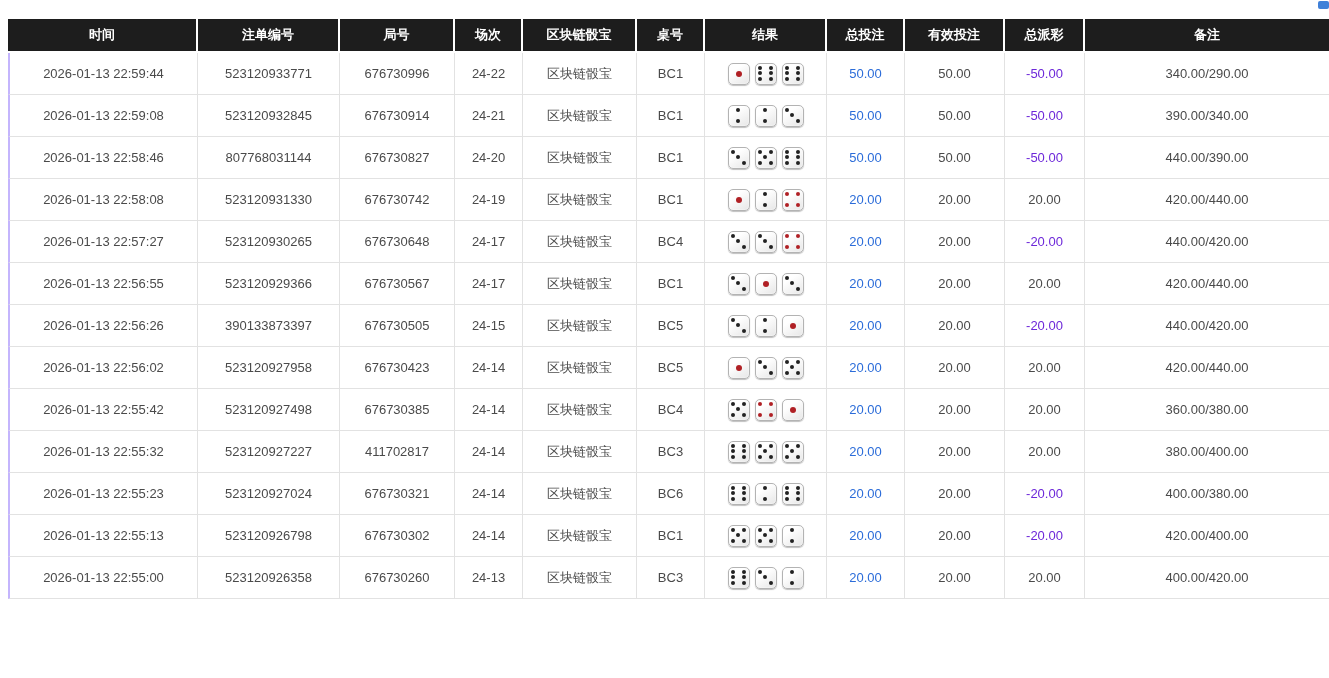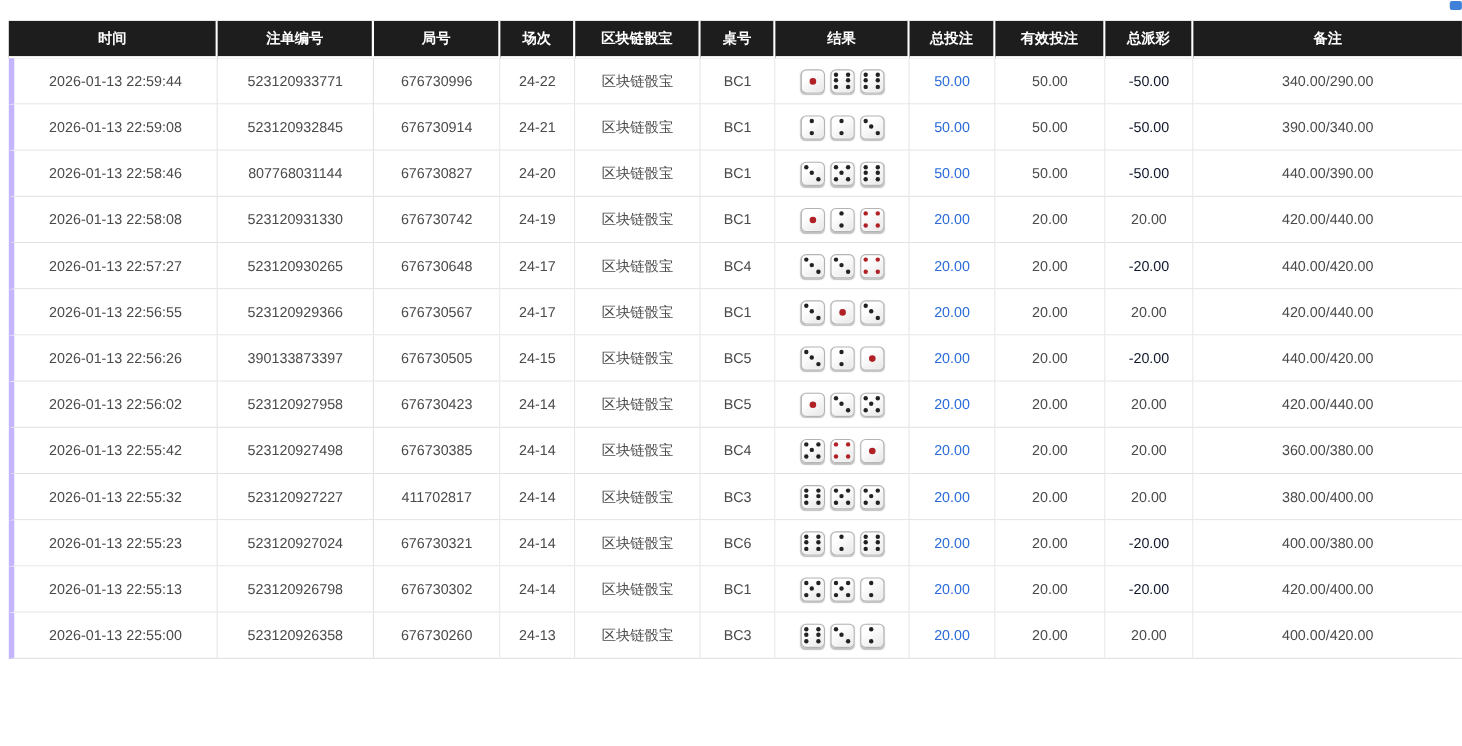--- a/index.html
+++ b/index.html
@@ -24,24 +24,24 @@
     height:34px; text-align:center; vertical-align:middle;
     border-right:2px solid #ffffff; border-bottom:2px solid #ffffff;
     padding:0;
   }
   thead th:last-child { border-right:none; }
   tbody td {
     height:42px; text-align:center; vertical-align:middle;
     border-right:1px solid #e2e2e2; border-bottom:1px solid #e2e2e2;
     background:#ffffff; padding:0; color:#4a4a4a;
   }
-  tbody td:first-child { border-left:5px solid #c4b5fd; }
+  tbody td:first-child { border-left:2px solid #c4b5fd; }
   tbody td:last-child { border-right:none; }
   .bet-link { color:#2b6cd9; cursor:pointer; }
-  .neg { color:#0f172a; }
+  .neg { color:#6d28d9; }
   tfoot td {
     background:#9e9e9e; color:#ffffff; height:36px; text-align:center;
     vertical-align:middle; border-right:2px solid #ffffff;
     border-bottom:2px solid #ffffff; border-top:1px solid #ffffff; padding:0;
   }
   tfoot td:last-child { border-right:none; }
   tfoot .neg { color:#ff1414; }
   .dice-box { display:flex; justify-content:center; align-items:center; gap:5px; }
   .die {
     width:22px; height:22px;

